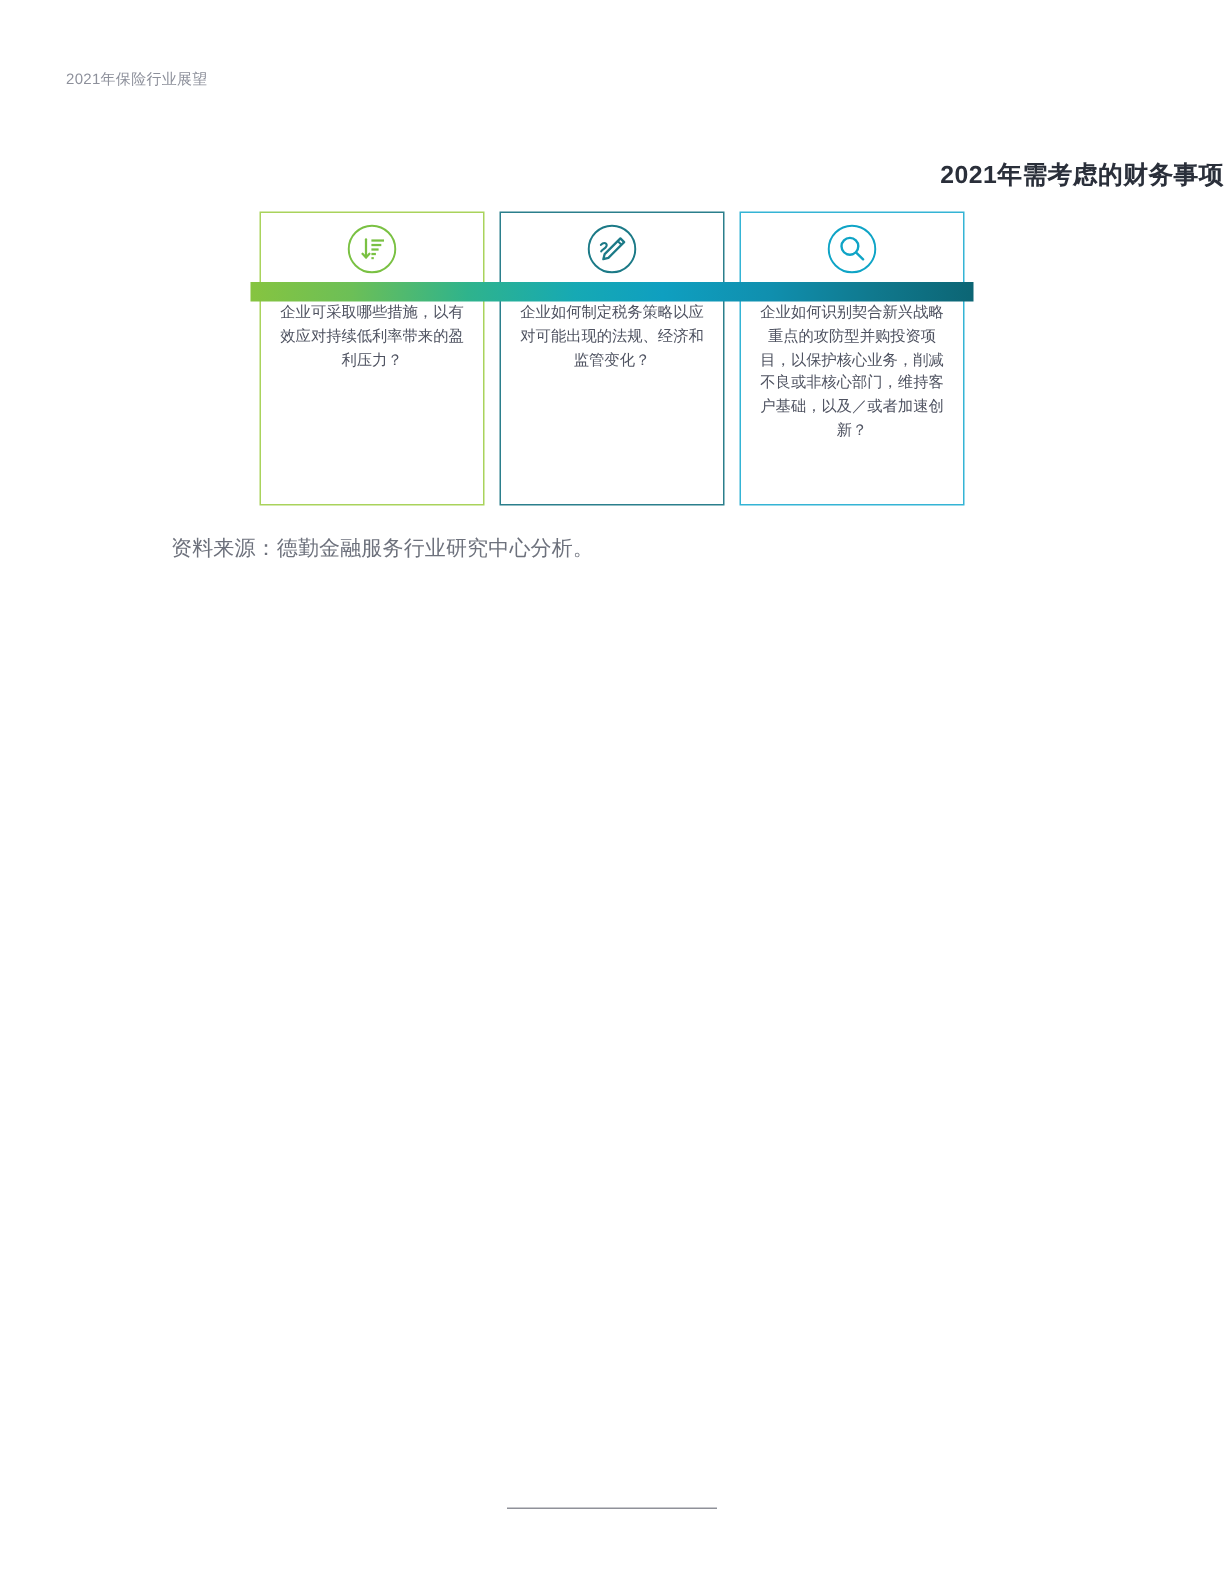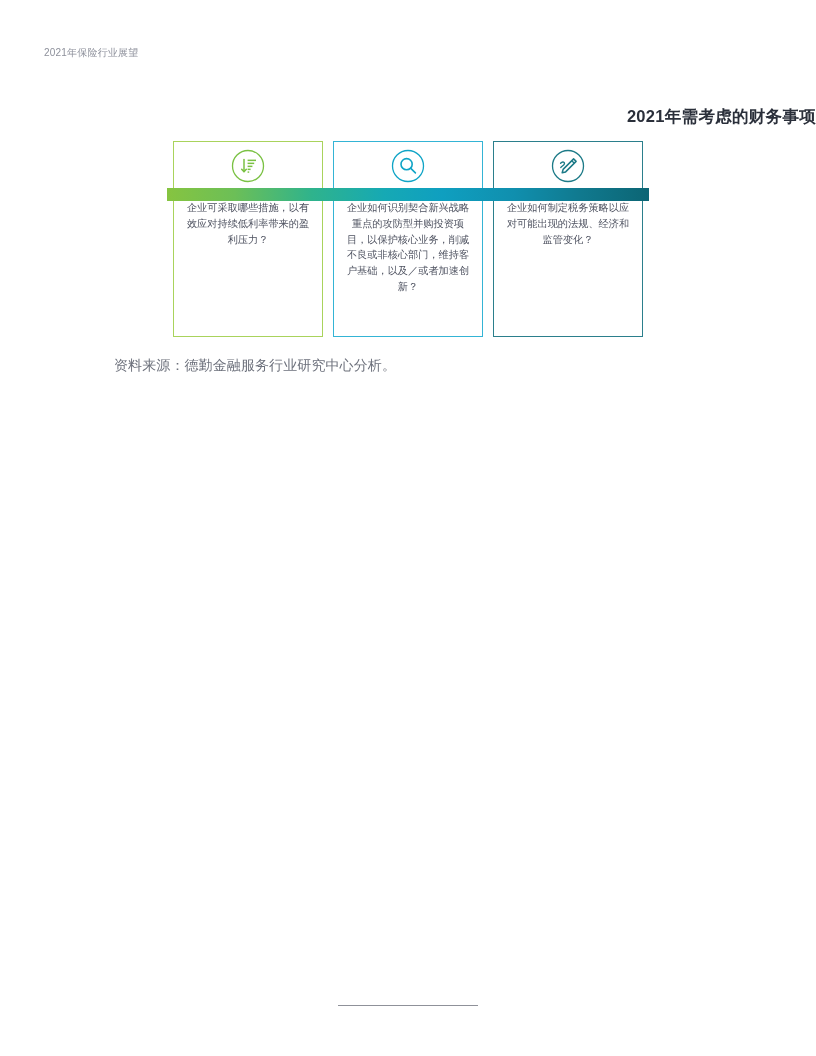--- a/index.html
+++ b/index.html
@@ -40,21 +40,20 @@
     letter-spacing: 0.3px;
   }
 
   
   .cards-wrap {
     position: absolute;
     left: 173px;
     top: 141px;
     width: 470px;
     height: 196px;
-    font-family: Liberation Mono, monospace;
   }
   .cards-row {
     position: absolute;
     left: 0;
     top: 0;
     width: 100%;
     height: 100%;
     display: flex;
     gap: 10px;
   }
@@ -166,47 +165,47 @@
             <rect x="16.6" y="13.6" width="6.6" height="1.5" fill="#7ac143"></rect>
             <rect x="16.6" y="16.6" width="4.8" height="1.5" fill="#7ac143"></rect>
             <rect x="16.6" y="19.6" width="3.0" height="1.5" fill="#7ac143"></rect>
             <rect x="16.6" y="22.4" width="1.6" height="1.4" fill="#7ac143"></rect>
           </svg>
         </span>
       </div>
       <div class="card-body">企业可采取哪些措施，以有效应对持续低利率带来的盈利压力？</div>
     </div>
 
-    <div class="card c2">
-      <div class="card-icon-area">
-        <span class="icon-circle">
-          <svg viewBox="0 0 34 34" width="34" height="34">
-            <circle cx="17" cy="17" r="15.5" fill="none" stroke="#0fa4c6" stroke-width="1.3"></circle>
-            <circle cx="15.6" cy="15.2" r="5.6" fill="none" stroke="#0fa4c6" stroke-width="1.6"></circle>
-            <path d="M19.8 19.4 L24.4 23.9" stroke="#0fa4c6" stroke-width="1.6" fill="none" stroke-linecap="round"></path>
-          </svg>
-        </span>
-      </div>
-      <div class="card-body">企业如何识别契合新兴战略重点的攻防型并购投资项目，以保护核心业务，削减不良或非核心部门，维持客户基础，以及／或者加速创新？</div>
-    </div>
-
     <div class="card c3">
       <div class="card-icon-area">
         <span class="icon-circle">
           <svg viewBox="0 0 34 34" width="34" height="34">
             <circle cx="17" cy="17" r="15.5" fill="none" stroke="#1c7a87" stroke-width="1.3"></circle>
             <path d="M22.6 9.9 L25.1 12.4 L14.6 22.9 L11.2 23.8 L12.1 20.4 Z" fill="none" stroke="#1c7a87" stroke-width="1.5" stroke-linejoin="round"></path>
             <path d="M20.8 11.7 L23.3 14.2" stroke="#1c7a87" stroke-width="1.3" fill="none"></path>
             <path d="M9.6 14.3 C11.6 11.9, 14.3 13.2, 13.2 15.3 C12.4 16.9, 10.3 17.2, 9.8 18.6" fill="none" stroke="#1c7a87" stroke-width="1.4" stroke-linecap="round"></path>
           </svg>
         </span>
       </div>
       <div class="card-body">企业如何制定税务策略以应对可能出现的法规、经济和监管变化？</div>
     </div>
 
+    <div class="card c2">
+      <div class="card-icon-area">
+        <span class="icon-circle">
+          <svg viewBox="0 0 34 34" width="34" height="34">
+            <circle cx="17" cy="17" r="15.5" fill="none" stroke="#0fa4c6" stroke-width="1.3"></circle>
+            <circle cx="15.6" cy="15.2" r="5.6" fill="none" stroke="#0fa4c6" stroke-width="1.6"></circle>
+            <path d="M19.8 19.4 L24.4 23.9" stroke="#0fa4c6" stroke-width="1.6" fill="none" stroke-linecap="round"></path>
+          </svg>
+        </span>
+      </div>
+      <div class="card-body">企业如何识别契合新兴战略重点的攻防型并购投资项目，以保护核心业务，削减不良或非核心部门，维持客户基础，以及／或者加速创新？</div>
+    </div>
+
   </div>
 
   <div class="gradient-bar"></div>
 </div>
 
 <div class="source-note">资料来源：德勤金融服务行业研究中心分析。</div>
 
 <div class="footer-rule"></div>
 <div class="footer-page">26</div>
 

